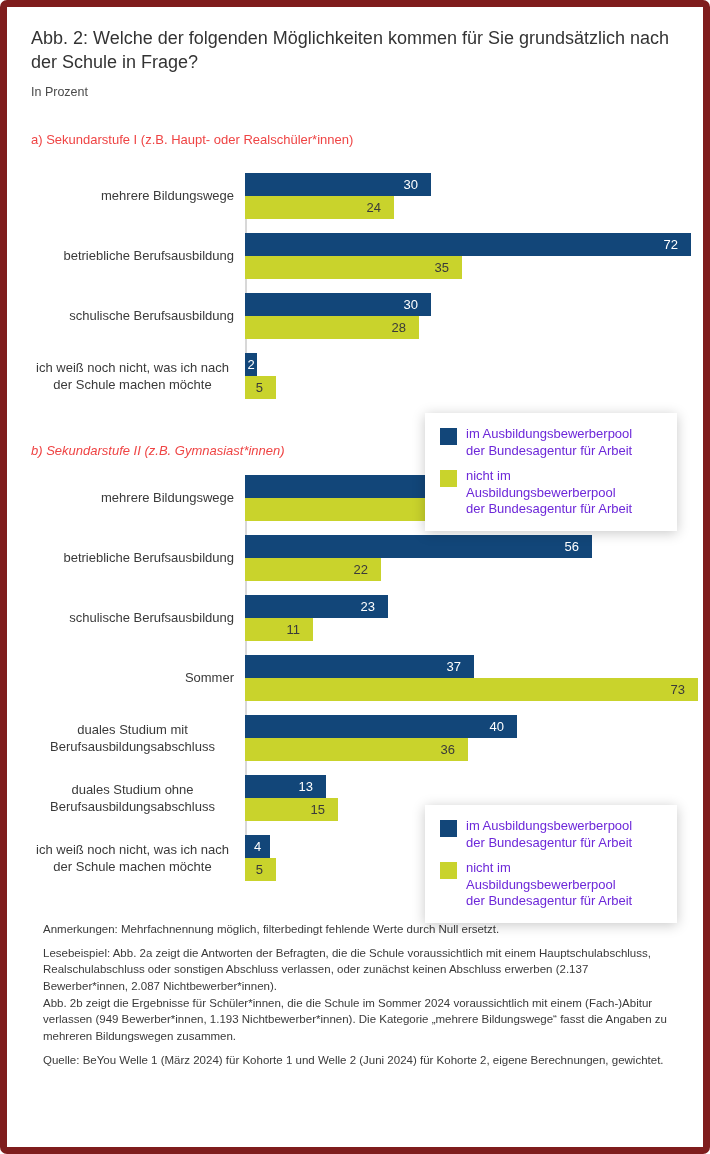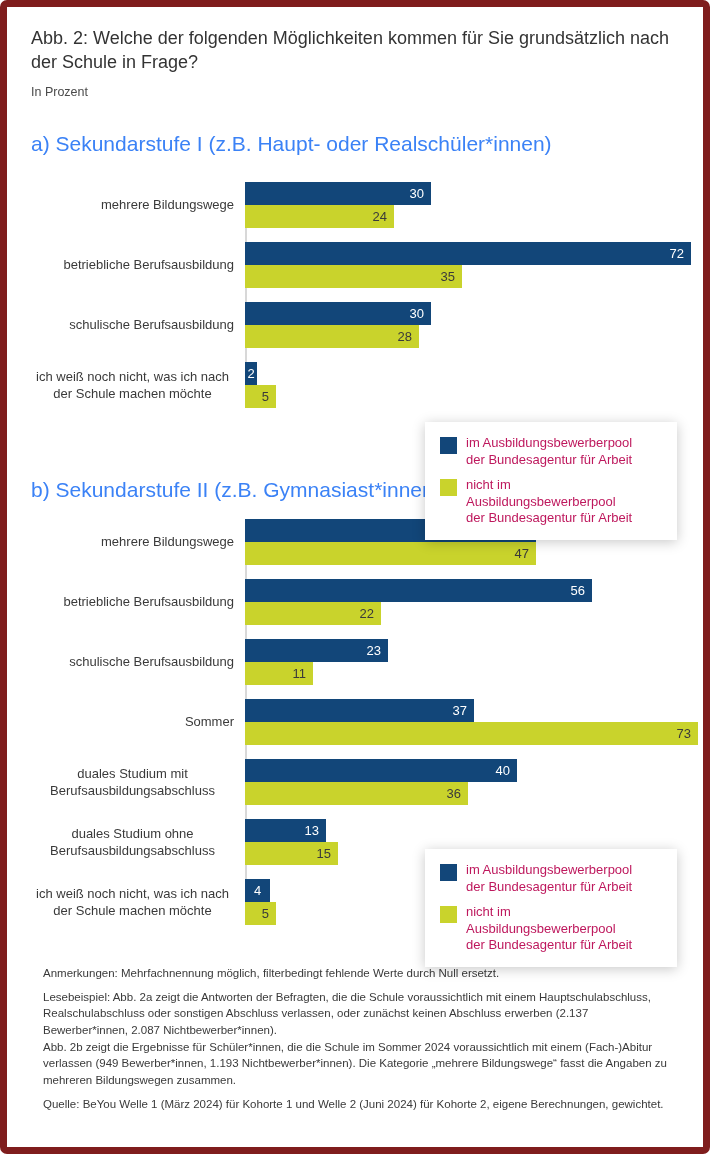--- a/index.html
+++ b/index.html
@@ -4,57 +4,57 @@
 <style>
   html,body{margin:0;padding:0;background:#fff;}
   body{font-family:"Liberation Sans","DejaVu Sans",sans-serif;color:#3a3a3a;}
   .figure{
     position:relative;width:710px;height:1154px;box-sizing:border-box;
     background:#fff;border:7px solid #7f1d1d;border-radius:7px;
     padding:20px 18px 0 24px;overflow:hidden;
   }
   .title{margin:0;font-size:18px;line-height:1.33;font-weight:400;color:#333;max-width:655px;}
   .subtitle{margin:10px 0 0;font-size:12.5px;color:#4a4a4a;}
-  .section-heading{margin:0;font-size:21px;font-weight:400;color:#3b82f6;}
+  .section-heading{margin:0;font-size:13px;font-weight:400;color:#ef4444;}
   .chart-a .section-heading{margin-top:33px;}
-  .chart-b .section-heading{margin-top:70px;}
+  .chart-b .section-heading{margin-top:44px;font-style:italic;}
   .rows{position:relative;margin-top:26px;}
   .chart-b .rows{margin-top:17px;}
   .axis-line{position:absolute;left:214px;top:0;bottom:0;width:2px;background:var(--axis);z-index:1;}
   .row{display:flex;margin-bottom:14px;}
   .row:last-of-type{margin-bottom:0;}
   .row-label{
     width:214px;box-sizing:border-box;padding-right:11px;flex:none;
     display:flex;align-items:center;justify-content:flex-end;
     text-align:center;font-size:13px;line-height:1.32;color:#3a3a3a;
   }
   .row-bars{flex:1;position:relative;z-index:2;}
   .bar{height:23px;position:relative;}
   .bar.s1{background:var(--c1);}
   .bar.s2{background:var(--c2);}
   .val{
-    position:absolute;right:7px;top:0;height:23px;line-height:23px;
+    position:absolute;right:13px;top:0;height:23px;line-height:23px;
     font-size:13px;white-space:nowrap;
   }
   .bar.s1 .val{color:var(--v1);}
   .bar.s2 .val{color:var(--v2);}
   .val.narrow{right:auto;left:50%;transform:translateX(-50%);}
   .legend{
     position:absolute;right:8px;width:252px;box-sizing:border-box;
     background:#fff;box-shadow:0 2px 12px rgba(0,0,0,0.22);
     padding:13px 15px;z-index:3;
   }
   .chart-a .legend{top:240px;}
   .chart-b .legend{top:330px;}
   .legend-entry{display:flex;gap:9px;margin-bottom:9px;}
   .legend-entry:last-child{margin-bottom:0;}
   .sw{width:17px;height:17px;flex:none;margin-top:2px;}
   .sw1{background:var(--c1);}
   .sw2{background:var(--c2);}
-  .legend-label{font-size:13px;line-height:1.28;color:#be185d;white-space:pre-line;}
+  .legend-label{font-size:13px;line-height:1.28;color:#6d28d9;white-space:pre-line;}
   .footer{margin-top:40px;font-size:11.5px;line-height:1.45;color:#3a3a3a;max-width:668px;}
   .footer p{margin:0 12px 7px;}
   .footer p.no-gap{margin-bottom:0;}
 </style>
 </head>
 <body>
 
 <div class="figure">
 
   <h1 class="title">Abb. 2: Welche der folgenden Möglichkeiten kommen für Sie grundsätzlich nach der Schule in Frage?</h1>

